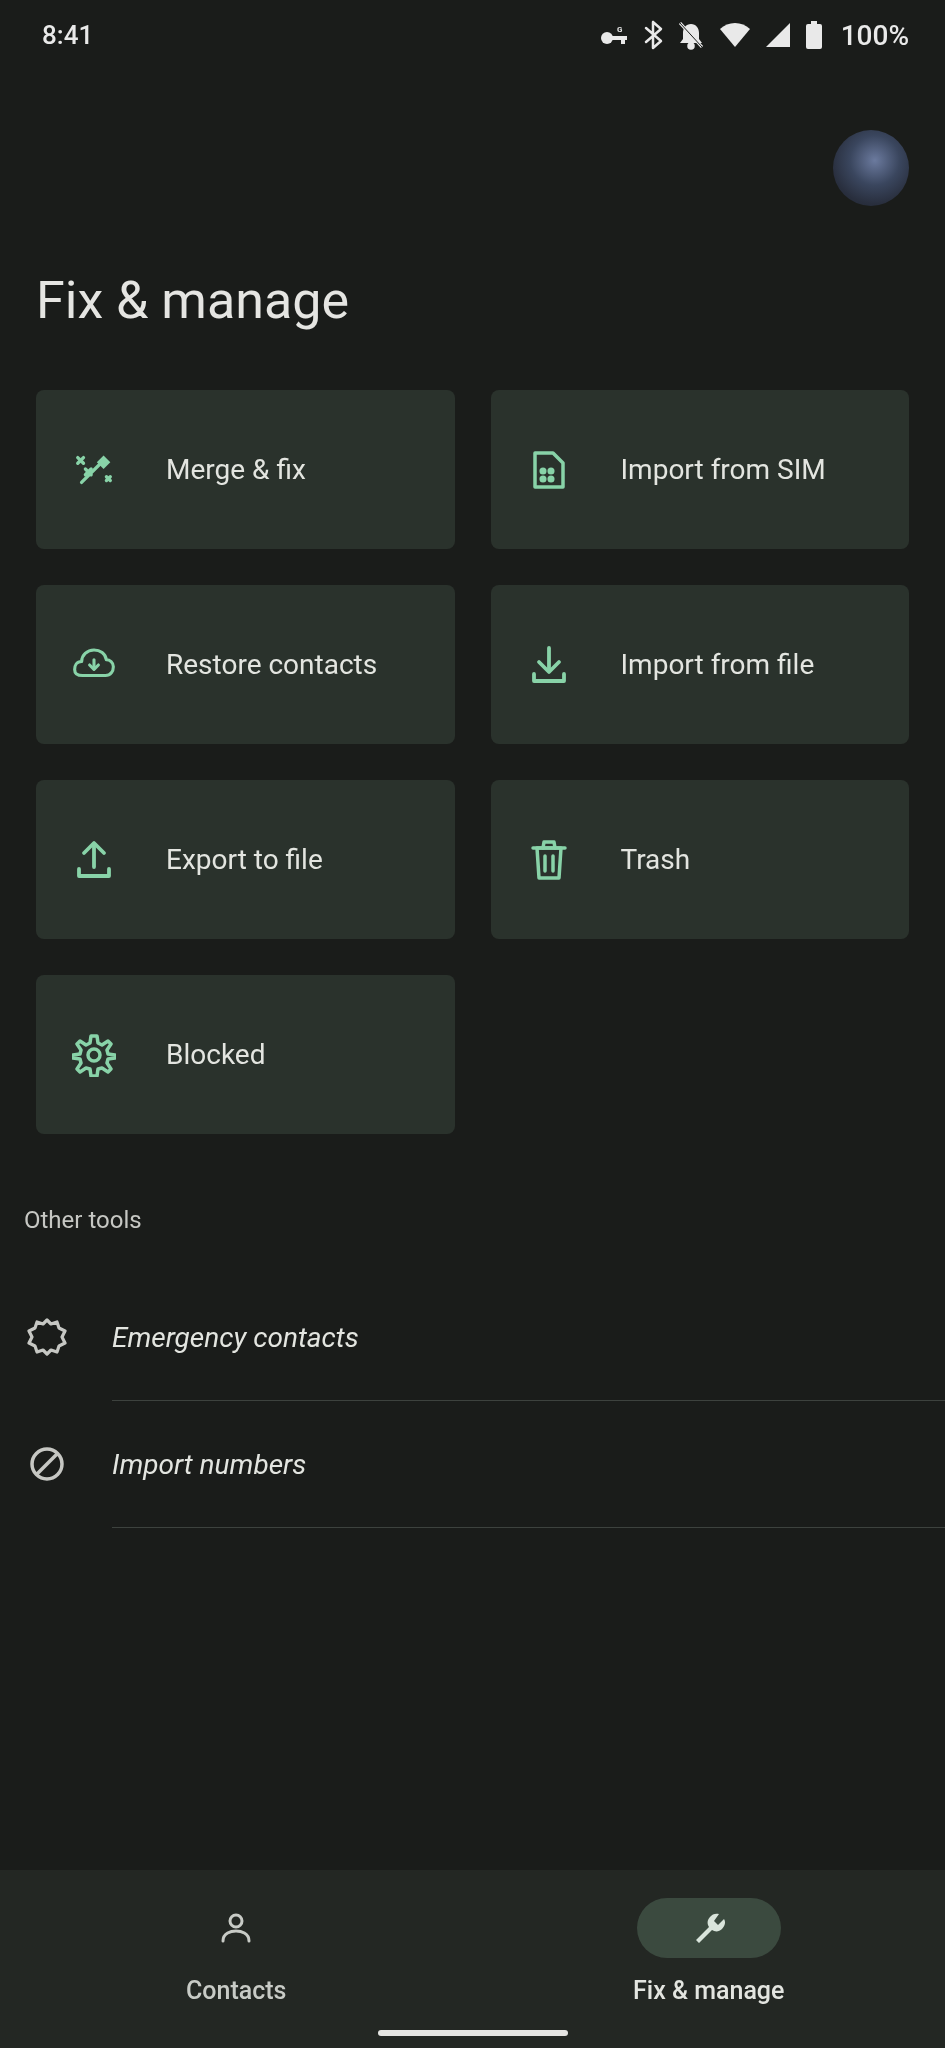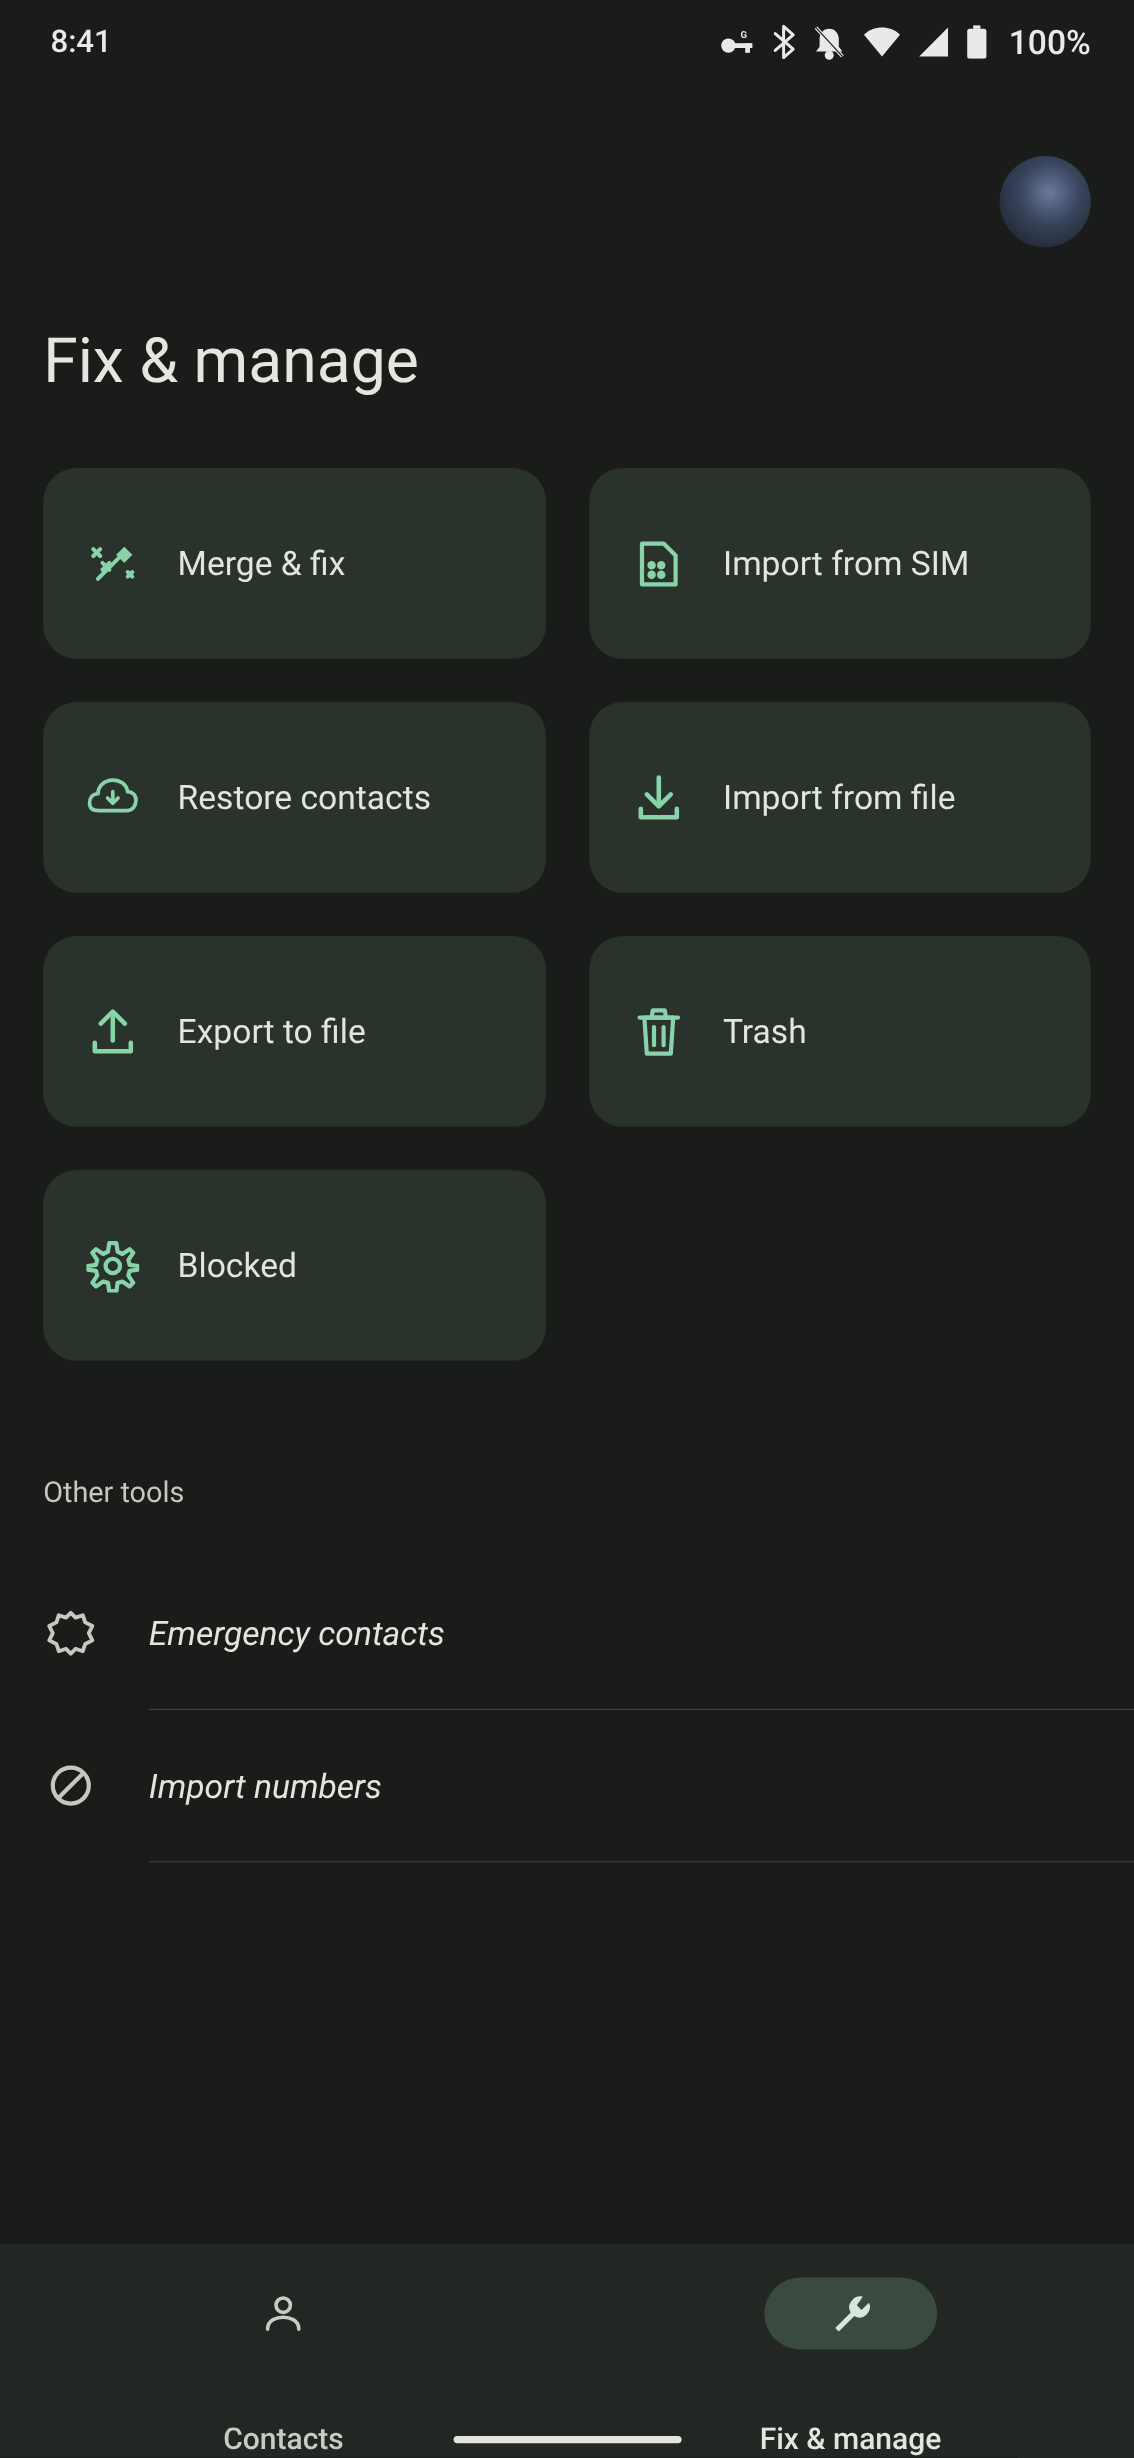--- a/index.html
+++ b/index.html
@@ -65,46 +65,46 @@
 
   
   .action-grid {
     padding: 0 36px;
     display: grid;
     grid-template-columns: 1fr 1fr;
     gap: 36px 36px;
   }
   .action-card {
     background: #2a322c;
-    border-radius: 28px;
+    border-radius: 8px;
     height: 159px;
     display: flex;
     align-items: center;
     padding-left: 36px;
-    gap: 32px;
+    gap: 50px;
     cursor: pointer;
   }
   .action-card .card-icon {
     width: 44px;
     height: 44px;
     display: flex;
     align-items: center;
     justify-content: center;
   }
   .action-card .card-icon svg { display: block; }
   .action-card .card-label {
     font-size: 28px;
     font-weight: 400;
     color: #e3e5e0;
   }
 
   
   .other-tools {
-    margin-top: 96px;
-    padding: 0 36px;
+    margin-top: 72px;
+    padding: 0 24px;
   }
   .section-label {
     font-size: 24px;
     color: #c6c7c3;
     margin-bottom: 40px;
   }
   .tool-list { }
   .tool-row {
     display: flex;
     align-items: center;
@@ -138,21 +138,21 @@
     left: 0; right: 0; bottom: 0;
     height: 178px;
     background: #232723;
     display: flex;
   }
   .nav-item {
     flex: 1;
     display: flex;
     flex-direction: column;
     align-items: center;
-    justify-content: space-between;
+    justify-content: flex-start;
     padding-top: 28px;
     gap: 18px;
     cursor: pointer;
   }
   .nav-icon-wrap {
     width: 144px;
     height: 60px;
     border-radius: 40px;
     display: flex;
     align-items: center;

